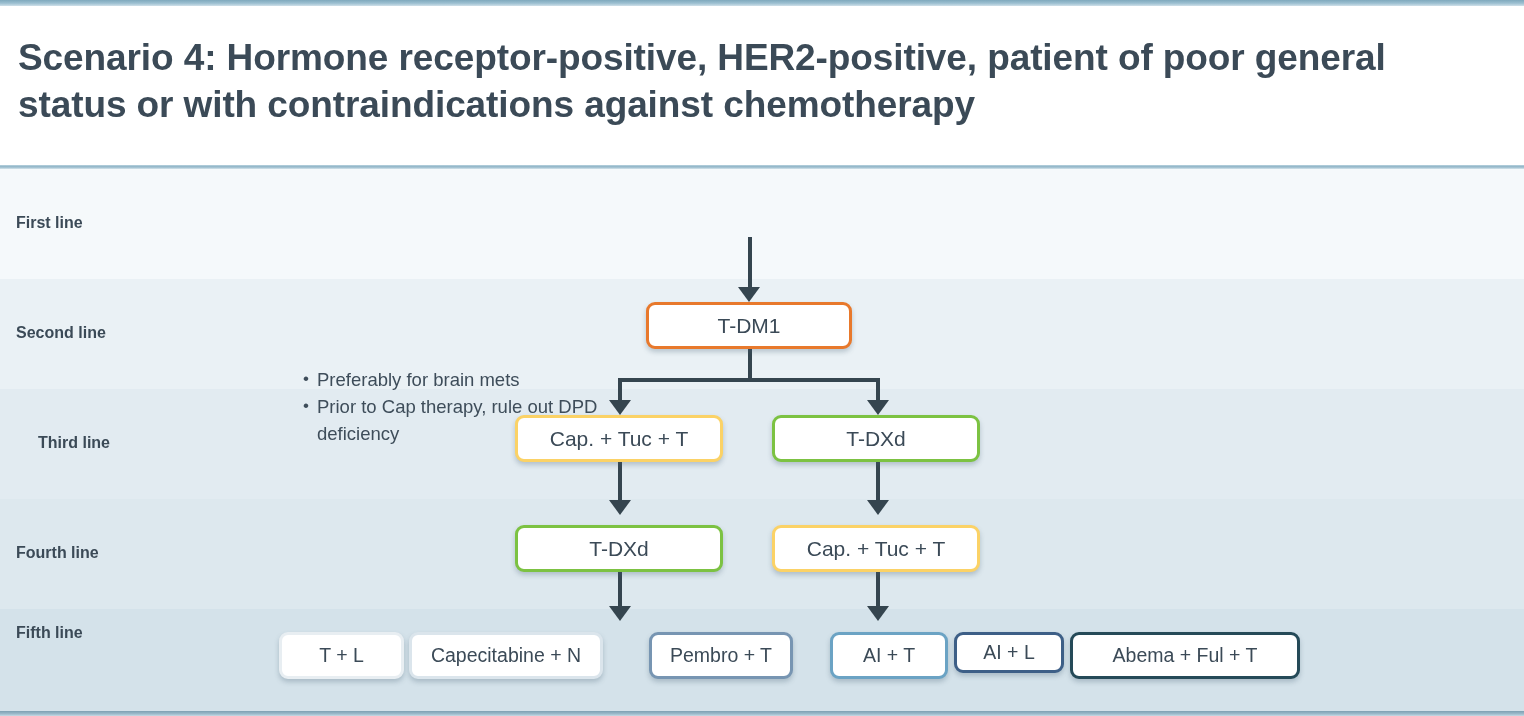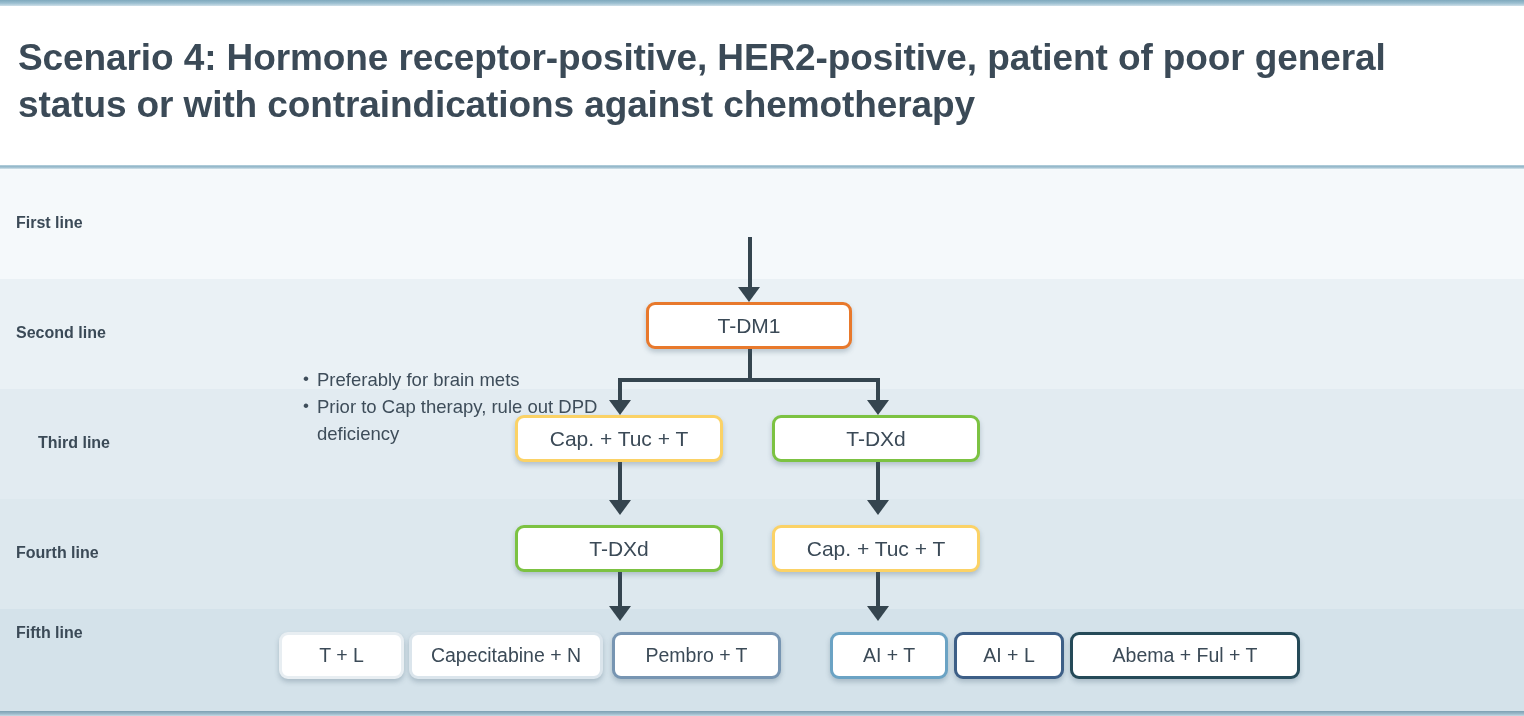--- a/index.html
+++ b/index.html
@@ -192,20 +192,20 @@
   <div class="node" style="left:646px; top:133px; width:206px; height:47px; border-width:3.5px; border-color:#e8792c;">T-DM1</div>
 
   <div class="node" style="left:515px; top:246px; width:208px; height:47px; border-width:3.5px; border-color:#fbd266;">Cap. + Tuc + T</div>
   <div class="node" style="left:772px; top:246px; width:208px; height:47px; border-width:3.5px; border-color:#7cc242;">T-DXd</div>
 
   <div class="node" style="left:515px; top:356px; width:208px; height:47px; border-width:3.5px; border-color:#7cc242;">T-DXd</div>
   <div class="node" style="left:772px; top:356px; width:208px; height:47px; border-width:3.5px; border-color:#fbd266;">Cap. + Tuc + T</div>
 
   <div class="node small" style="left:279px; top:463px; width:125px; height:47px; border-width:3px; border-color:#e8eef2;">T + L</div>
   <div class="node small" style="left:409px; top:463px; width:194px; height:47px; border-width:3px; border-color:#dbe5ec;">Capecitabine + N</div>
-  <div class="node small" style="left:612px; top:463px; width:169px; height:47px; border-width:3px; border-color:#7795b2;">Pembro + T</div>
+  <div class="node small" style="left:649px; top:463px; width:144px; height:47px; border-width:3px; border-color:#7795b2;">Pembro + T</div>
   <div class="node small" style="left:830px; top:463px; width:118px; height:47px; border-width:3px; border-color:#6ba3c4;">AI + T</div>
-  <div class="node small" style="left:954px; top:463px; width:110px; height:47px; border-width:3px; border-color:#3d5f87;">AI + L</div>
+  <div class="node small" style="left:954px; top:463px; width:110px; height:41px; border-width:3px; border-color:#3d5f87;">AI + L</div>
   <div class="node small" style="left:1070px; top:463px; width:230px; height:47px; border-width:3px; border-color:#254a58;">Abema + Ful + T</div>
 
 </div>
 
 <div class="bottom-rule"></div>
 
 </body></html>

